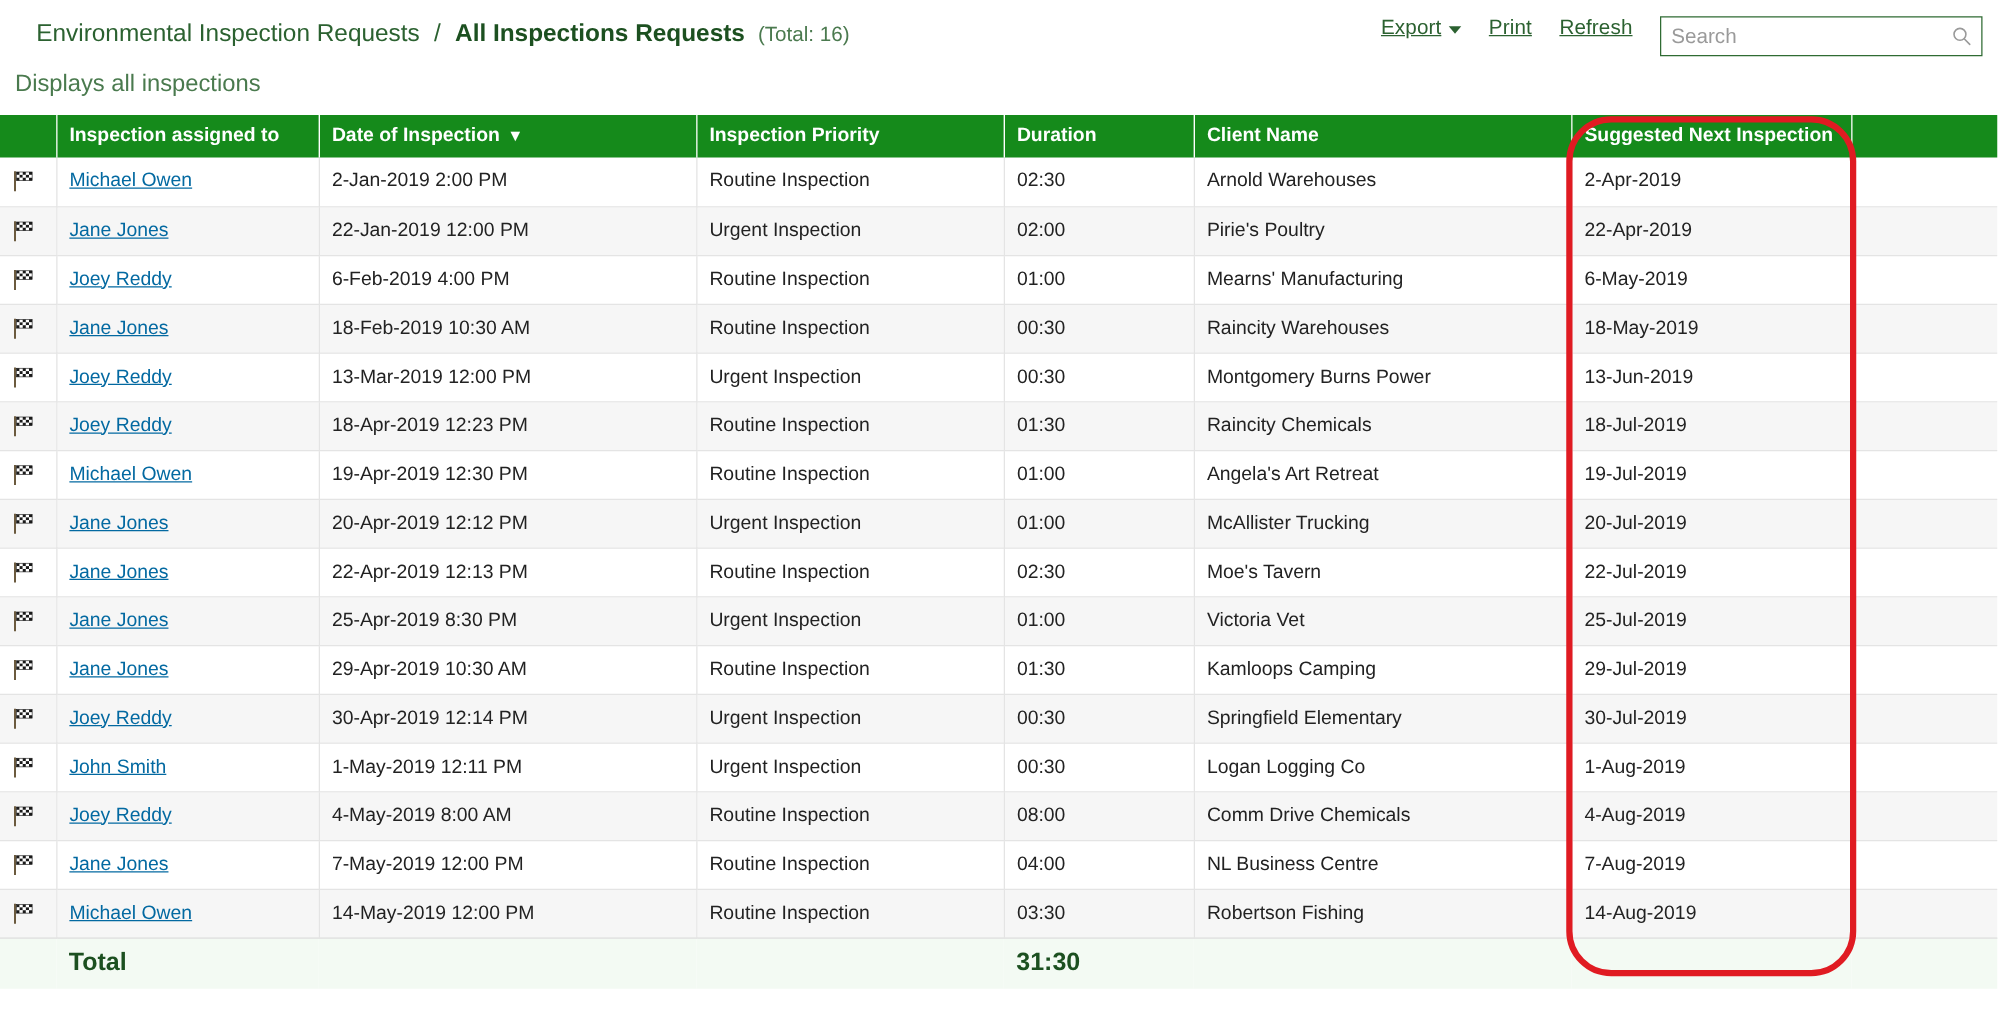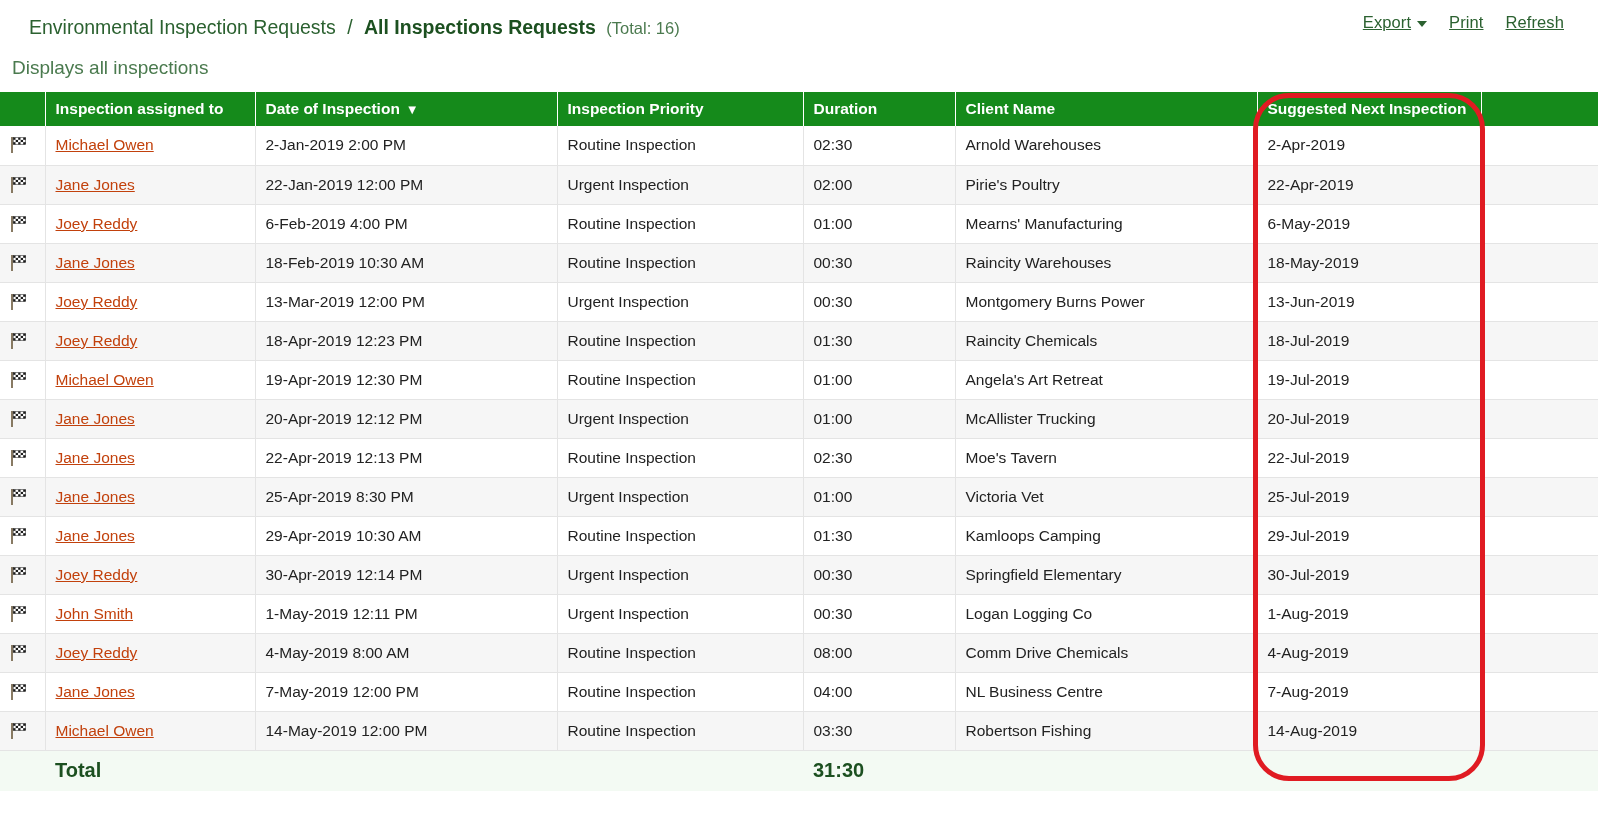--- a/index.html
+++ b/index.html
@@ -130,21 +130,21 @@
     vertical-align: middle;
     white-space: nowrap;
     overflow: hidden;
   }
   .grid tbody td.flagcell { padding: 0 0 0 10px; border-right: 1px solid #e4e4e4; }
   .grid tbody td.endcell { border-right: 0; }
   .grid tbody tr.alt td { background: #f6f6f6; }
   .grid tbody tr.norm td { background: #ffffff; }
 
   .namelink {
-    color: #c2410c;
+    color: #0369a1;
     text-decoration: underline;
     cursor: pointer;
   }
 
   .flag { display:block; width:20px; height:18px; }
 
   tfoot td {
     background: #f3faf3;
     height: 41px;
     padding: 0 0 0 10px;
@@ -188,20 +188,27 @@
     <div class="actions">
 
       <span class="export-wrap">
         <span class="act-link">Export</span>
         <span class="caret"></span>
       </span>
 
       <span class="act-link">Print</span>
       <span class="act-link">Refresh</span>
 
+      <span class="searchbox">
+        <input type="text" placeholder="Search" style="">
+        <svg class="search-icon" viewBox="0 0 20 20">
+          <circle cx="8.2" cy="8.2" r="5.6" fill="none" stroke="#9a9a9a" stroke-width="1.5"></circle>
+          <line x1="12.4" y1="12.6" x2="17.4" y2="17.6" stroke="#9a9a9a" stroke-width="1.5" stroke-linecap="round"></line>
+        </svg>
+      </span>
     </div>
   </div>
 
   <table class="grid">
     <colgroup>
       <col class="c0">
         <col class="c1">
         <col class="c2">
         <col class="c3">
       <col class="c4">

